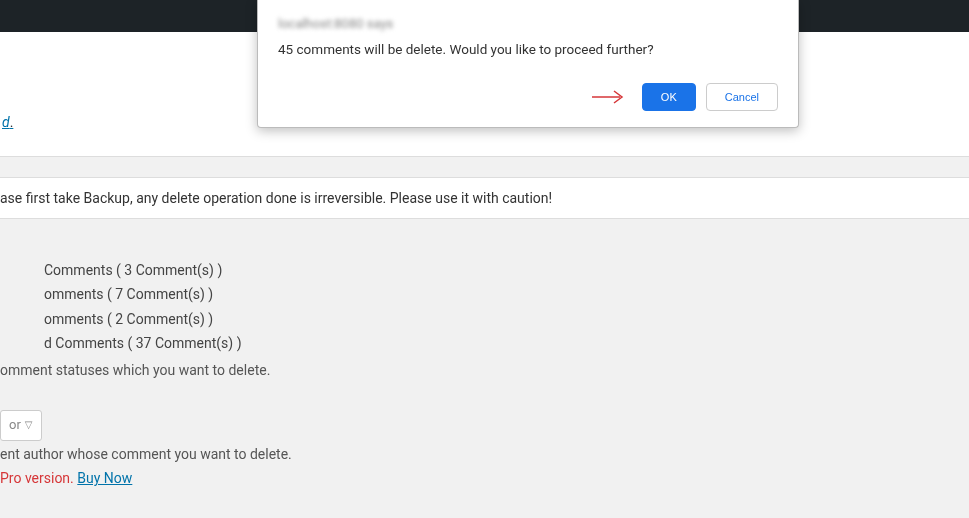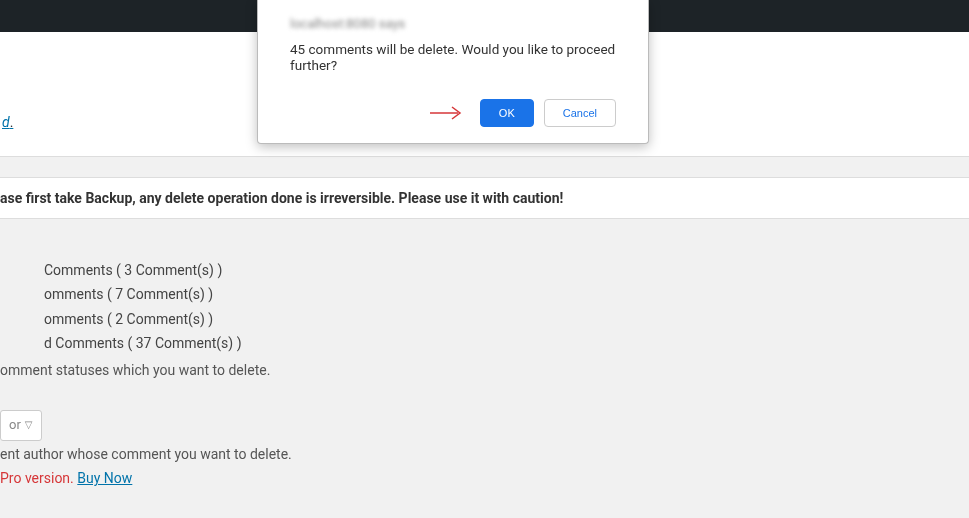--- a/index.html
+++ b/index.html
@@ -36,21 +36,21 @@
     .period { color: #333; font-style: normal; text-decoration: none; }
     .warning-bar {
       background: #fff;
       padding: 12px 0;
       border-top: 1px solid #ddd;
       border-bottom: 1px solid #ddd;
       margin-top: 20px;
     }
     .warning-text {
       color: #333;
-      font-weight: 700;
+      font-weight: 400;
       padding-left: 0;
     }
     .content {
       padding: 40px 0 0 0;
       color: #555;
       line-height: 1.6;
     }
     .comment-line { margin-bottom: 2px; color: #444; margin-left: 44px; }
     .hint { color: #555; margin-top: 4px; }
     .select-box {
@@ -67,27 +67,27 @@
     .chevron { margin-left: 4px; font-size: 10px; color: #888; }
     .desc { margin-top: 2px; color: #555; }
     .pro-line { color: #d63638; margin-top: 2px; }
     .buy-link { color: #0073aa; text-decoration: underline; cursor: pointer; }
 
     
     .dialog {
       position: absolute;
       top: 0;
       left: 257px;
-      width: 392px;
+      width: 542px;
       background: #fff;
       border: 1px solid #bbb;
       border-top: none;
       border-radius: 0 0 4px 4px;
       box-shadow: 0 3px 12px rgba(0,0,0,0.25);
-      padding: 16px 32px;
+      padding: 16px 20px;
       z-index: 100;
     }
     .dialog-origin {
       color: #888;
       filter: blur(2px);
       font-size: 13px;
       margin-bottom: 10px;
     }
     .dialog-msg { color: #333; font-size: 13.5px; }
     .dialog-buttons {

